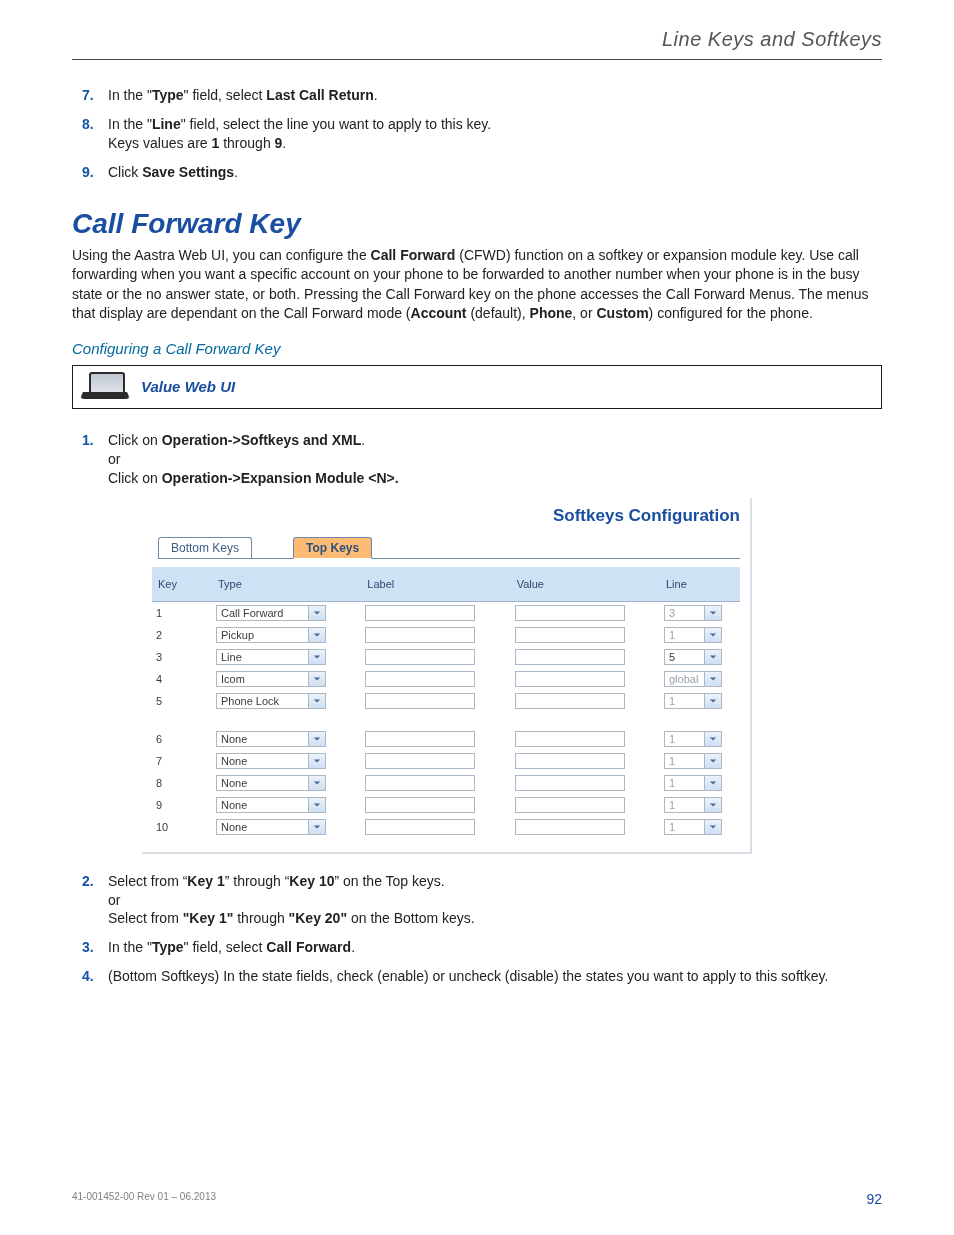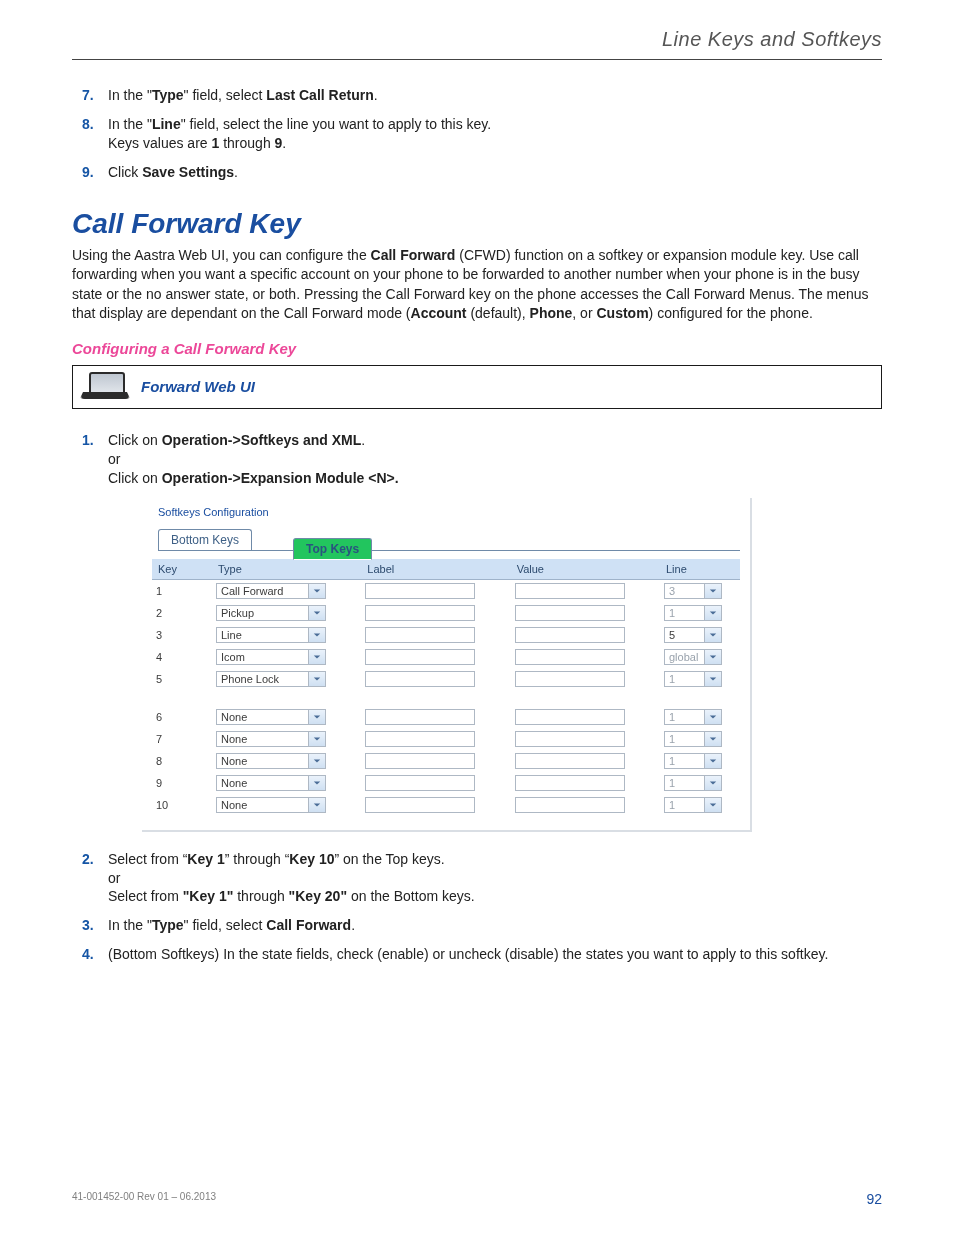--- a/index.html
+++ b/index.html
@@ -22,39 +22,39 @@
 
   ol.steps{list-style:none;margin:0;padding:0;}
   ol.steps>li{display:flex;gap:6px;margin:0 0 10px 10px;font-size:14px;line-height:1.35;}
   ol.steps>li>.num{color:#1555a5;font-weight:700;min-width:20px;}
   .b{font-weight:700;}
 
   h1.call{color:var(--blue);font-style:italic;font-weight:700;font-size:28px;margin:26px 0 6px;}
   p.body{font-size:14px;line-height:1.4;margin:6px 0 10px;}
   a.xref{color:var(--link);text-decoration:none;}
 
-  h3.sub-italic{color:#ec4899;font-style:italic;font-weight:700;font-size:15px;margin:16px 0 8px;}
+  h3.sub-italic{color:#0369a1;font-style:italic;font-weight:400;font-size:15px;margin:16px 0 8px;}
 
   
   .ui-bar{border:1px solid #1a1a1a;background:#fff;display:flex;align-items:center;gap:14px;padding:6px 10px;margin:4px 0 22px;}
   .laptop{width:44px;height:30px;position:relative;}
   .laptop .screen{position:absolute;left:6px;top:0;width:32px;height:20px;border:2px solid #2b2b2b;border-radius:3px;background:linear-gradient(180deg,#bfc7d1,#e3e7ec);}
   .laptop .base{position:absolute;left:0;top:20px;width:44px;height:8px;background:#2b2b2b;border-radius:0 0 4px 4px;transform:perspective(40px) rotateX(40deg);transform-origin:top;}
   .ui-bar .title{color:var(--blue);font-style:italic;font-weight:700;font-size:15px;}
 
   
   .panel{margin:10px 0 18px 70px;width:610px;border-right:2px solid var(--panel-shade);border-bottom:2px solid var(--panel-shade);padding:8px 10px 14px;box-sizing:border-box;}
-  .panel .title{color:#1a4ea0;font-weight:400;font-size:11px;margin:0 0 10px 6px;font-family:Arial,sans-serif;}
+  .panel .title{color:#1a4ea0;font-weight:700;font-size:17px;margin:0 0 10px 6px;font-family:Arial,sans-serif;text-align:right;}
   .tabs{display:flex;align-items:flex-end;border-bottom:1px solid var(--tab-border);margin:0 0 8px 6px;gap:35px;}
   .tab{border:1px solid var(--tab-border);border-bottom:none;border-radius:3px 3px 0 0;padding:3px 12px;font-size:12px;margin-right:6px;color:#2a537f;background:#fff;}
   .tab.inactive{background:#fff;color:#3d5f85;}
-  .tab.active{background:#22c55e;font-weight:700;position:relative;top:10px;border-bottom:1px solid #fff;}
+  .tab.active{background:#fdba74;font-weight:700;position:relative;top:1px;border-bottom:1px solid #fff;}
 
   table.cfg{width:100%;border-collapse:collapse;font-size:11px;font-family:Arial,sans-serif;color:#3b3b3b;}
-  table.cfg thead th{background:var(--col-head);text-align:left;font-weight:400;color:#2c4a6e;padding:4px 6px;border-bottom:1px solid #9fb3ca;}
+  table.cfg thead th{background:var(--col-head);text-align:left;font-weight:400;color:#2c4a6e;padding:11px 6px;border-bottom:1px solid #9fb3ca;}
   table.cfg td{padding:3px 4px;vertical-align:middle;}
   table.cfg tbody tr.gap td{height:10px;}
   .num-col{width:60px;}
   .sel{display:flex;align-items:center;width:110px;height:16px;border:1px solid var(--grid);background:#fff;font-size:11px;padding-left:4px;box-sizing:border-box;position:relative;}
   .sel.dim{color:#9aa3ad;}
   .sel .arrow{margin-left:auto;width:16px;height:14px;border-left:1px solid var(--grid);background:linear-gradient(180deg,#eaf2fb,#cfe0f2);display:flex;align-items:center;justify-content:center;}
   .sel .arrow svg{width:8px;height:8px;fill:#4b6d97;}
   .sel.line{width:58px;}
   .txt{width:110px;height:16px;border:1px solid var(--grid);background:#fff;box-sizing:border-box;}
 
@@ -96,21 +96,21 @@
     <span>Using the Aastra Web UI, you can configure the </span><span class="b">Call Forward</span><span> (CFWD) function on a softkey or expansion module key. Use call forwarding when you want a specific account on your phone to be forwarded to another number when your phone is in the busy state or the no answer state, or both. Pressing the Call Forward key on the phone accesses the Call Forward Menus. The menus that display are dependant on the Call Forward mode (</span><span class="b">Account</span><span> (default), </span><span class="b">Phone</span><span>, or </span><span class="b">Custom</span><span>) configured for the phone.</span>
   </p>
 
   <h3 class="sub-italic">Configuring a Call Forward Key</h3>
 
   <div class="ui-bar">
     <div class="laptop">
         <div class="screen"></div>
         <div class="base"></div>
       </div>
-    <div class="title">Forward Web UI</div>
+    <div class="title">Value Web UI</div>
   </div>
 
   <ol class="steps">
     <li>
       <span class="num">1.</span>
       <span>
         <span>Click on </span><span class="b">Operation-&gt;Softkeys and XML</span><span>.</span><br>
         <span>or</span><br>
         <span>Click on </span><span class="b">Operation-&gt;Expansion Module &lt;N&gt;.</span>
       </span>

